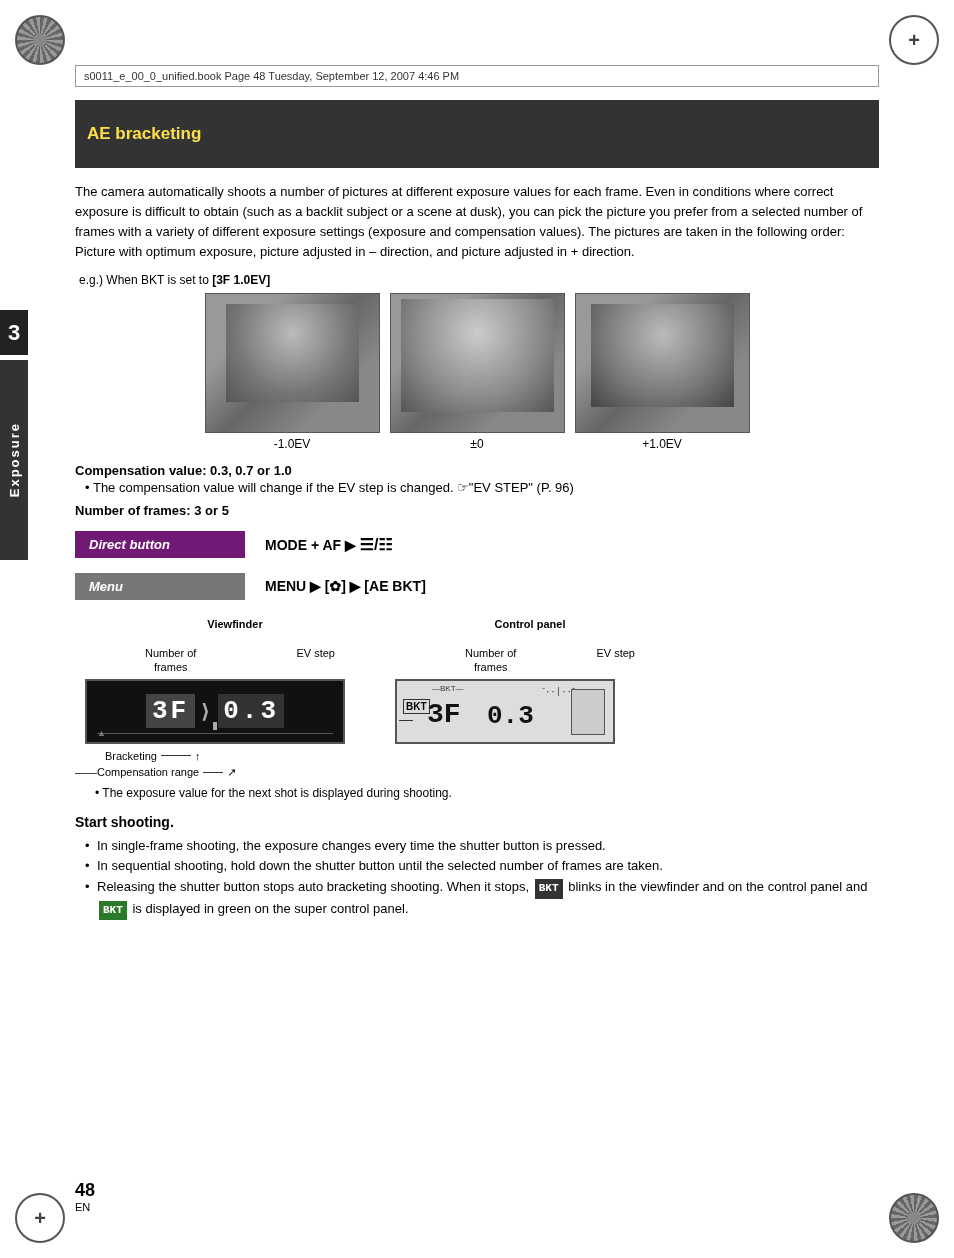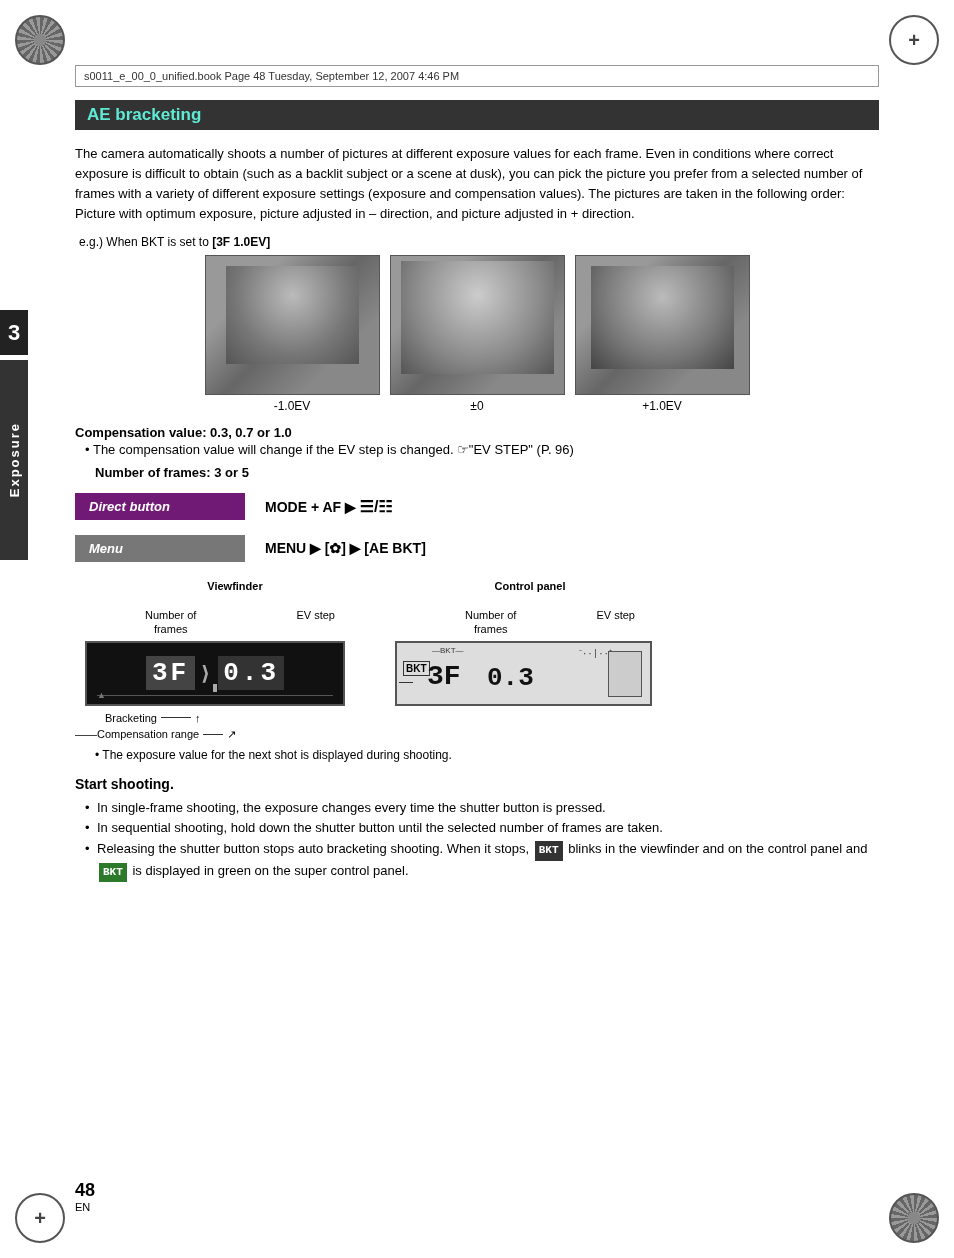--- a/index.html
+++ b/index.html
@@ -109,24 +109,24 @@
     .main-content {
       position: absolute;
       top: 100px;
       left: 75px;
       right: 75px;
     }
 
     
     .page-title-bar {
       background: #333;
-      color: #5eead4;
+      color: #fde047;
       font-size: 17px;
       font-weight: bold;
-      padding: 5px 12px;
+      padding: 24px 12px;
       margin-bottom: 14px;
     }
 
     
     .body-text {
       font-size: 13px;
       line-height: 1.55;
       margin-bottom: 10px;
     }
 
@@ -264,21 +264,21 @@
       display: flex;
       align-items: center;
       justify-content: center;
     }
 
     
     .control-panel-screen {
       background: #ddd;
       border: 2px solid #555;
       height: 65px;
-      width: 257px;
+      width: 220px;
       position: relative;
       display: flex;
       align-items: center;
       padding: 6px 10px;
       gap: 8px;
     }
 
     
     .start-shooting {
       margin-top: 14px;
@@ -400,21 +400,21 @@
     </div>
     <div class="photo-item">
       <div class="photo-placeholder photo-3"></div>
       <span class="photo-label">+1.0EV</span>
     </div>
   </div>
 
   <div class="compensation-section">
     <p class="bold-label">Compensation value: 0.3, 0.7 or 1.0</p>
     <p class="bullet-text">The compensation value will change if the EV step is changed. ☞"EV STEP" (P. 96)</p>
-    <p class="bold-label" style="margin-top:6px;margin-left:20px;">Number of frames: 3 or 5</p>
+    <p class="bold-label" style="margin-top:6px;">Number of frames: 3 or 5</p>
   </div>
 
   <div class="button-row">
     <div class="button-label-box">
       <span>Direct button</span>
     </div>
     <span class="button-command">
       <strong>MODE + AF ▶ </strong><span style="font-size:16px;">☰/☷</span>
     </span>
   </div>

